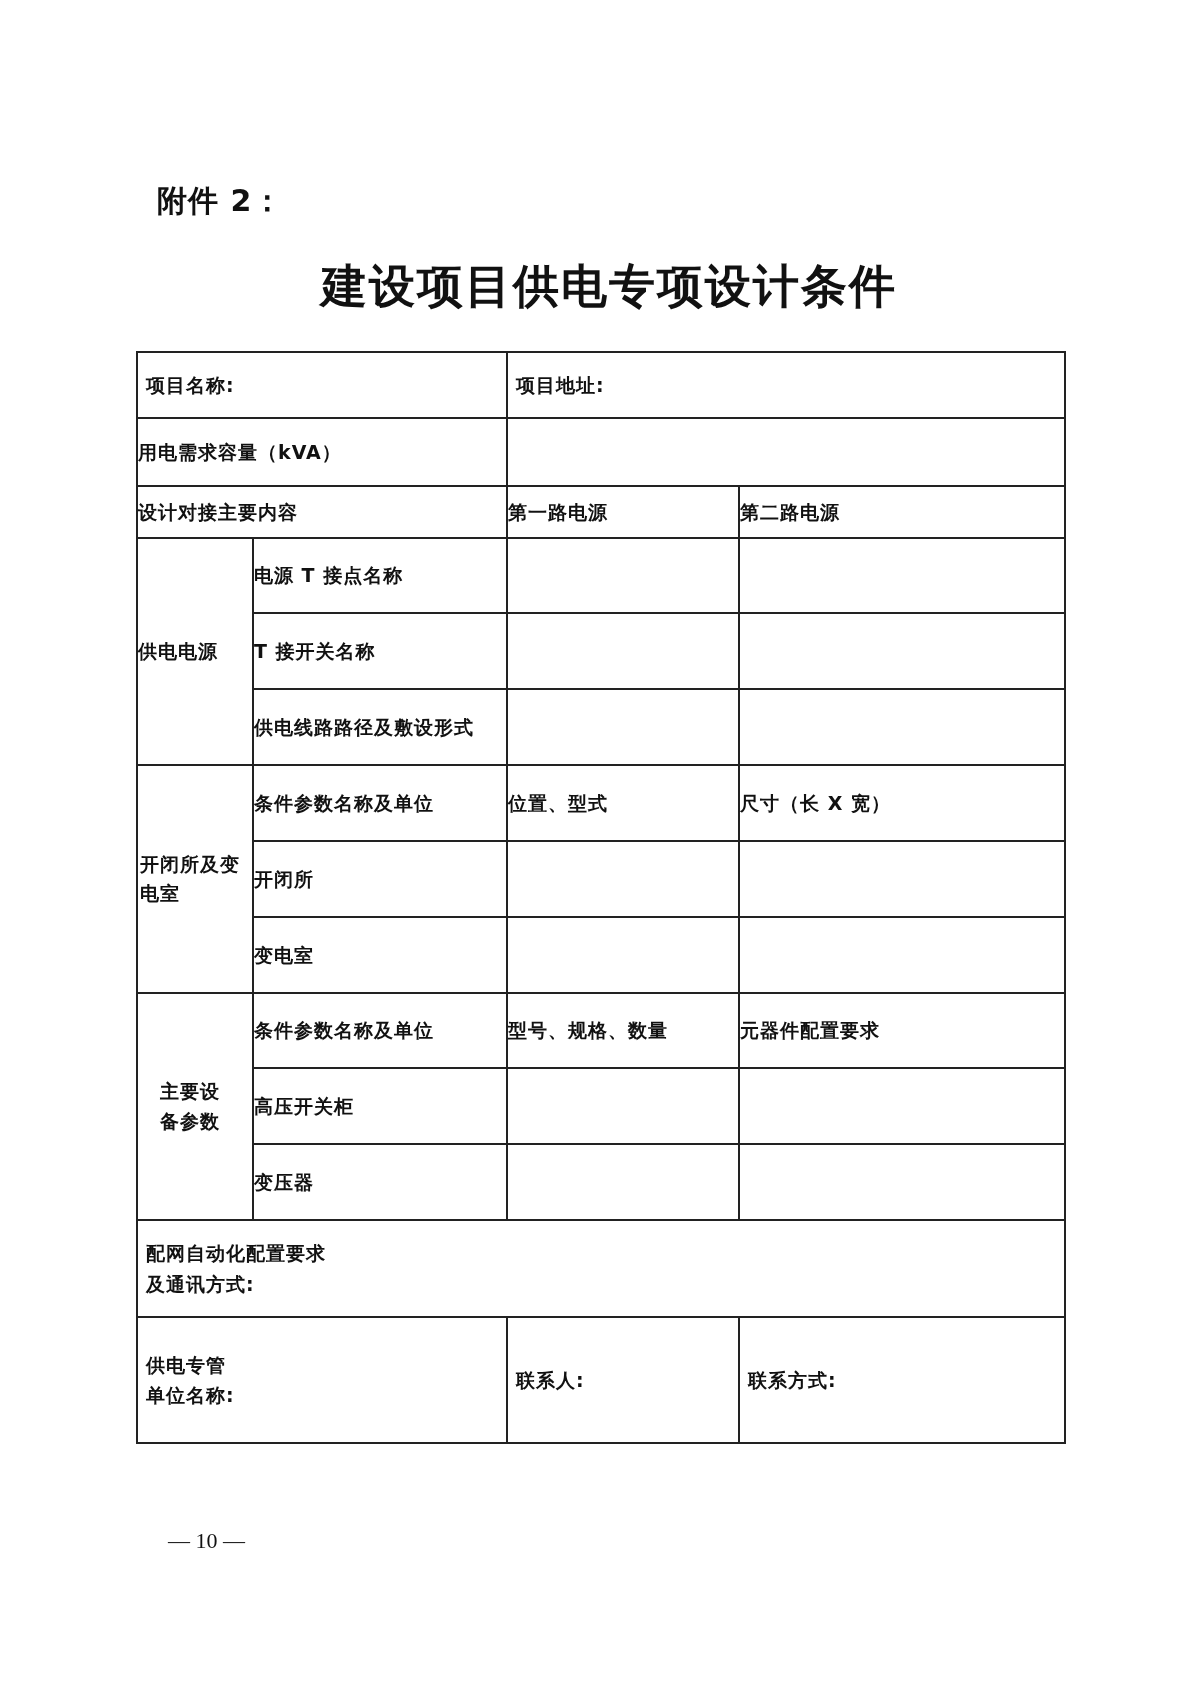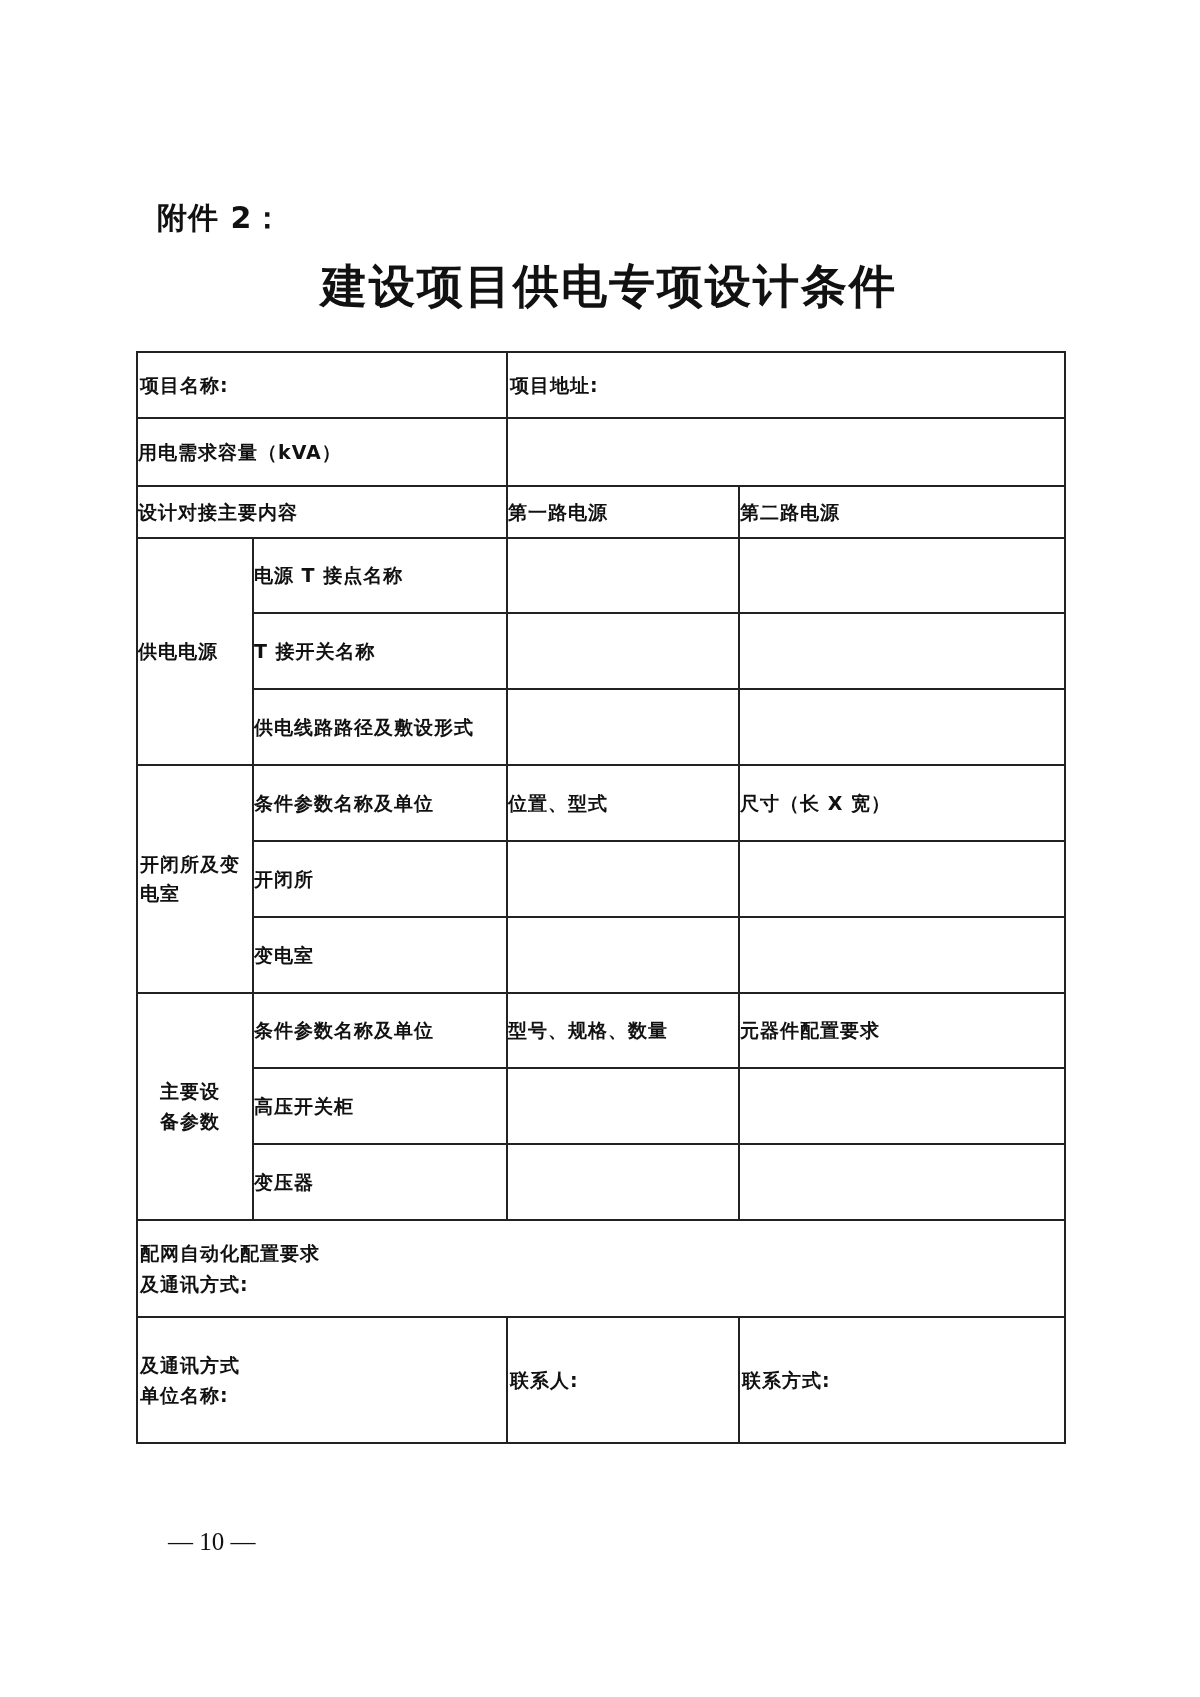--- a/index.html
+++ b/index.html
@@ -11,21 +11,21 @@
       width: 1200px;
       height: 1697px;
       position: relative;
       overflow: hidden;
       font-family: "DejaVu Serif", "Liberation Serif", serif;
       color: #111111;
     }
     .attachment-label {
       position: absolute;
       left: 157px;
-      top: 198px;
+      top: 181px;
       font-size: 30px;
       font-weight: bold;
       font-family: "DejaVu Sans", "Liberation Sans", sans-serif;
       letter-spacing: 1px;
     }
     .doc-title {
       position: absolute;
       left: 0;
       width: 1200px;
       top: 256px;
@@ -51,28 +51,28 @@
       font-size: 19px;
       font-family: "DejaVu Sans", "Liberation Sans", sans-serif;
       font-weight: bold;
       vertical-align: middle;
       text-align: left;
       letter-spacing: 1px;
       line-height: 1.6;
     }
     table.form td.left {
       text-align: left;
-      padding-left: 2px;
+      padding-left: 8px;
       border-radius: 22px;
     }
     .page-number {
       position: absolute;
       left: 168px;
       top: 1528px;
-      font-size: 25px;
+      font-size: 22px;
       font-family: "Liberation Serif", "DejaVu Serif", serif;
     }
   </style>
 </head>
 <body>
 
 <div class="attachment-label">附件 2：</div>
 <div class="doc-title">建设项目供电专项设计条件</div>
 
 <table class="form">
@@ -157,21 +157,21 @@
 
   <tr style="height:97px">
     <td class="left" colspan="4">
       <div>配网自动化配置要求</div>
       <div>及通讯方式:</div>
     </td>
   </tr>
 
   <tr style="height:126px">
     <td class="left" colspan="2">
-      <div>及通讯方式</div>
+      <div>供电专管</div>
       <div>单位名称:</div>
     </td>
     <td class="left">
       <span>联系人:</span><span></span>
     </td>
     <td class="left">
       <span>联系方式:</span><span></span>
     </td>
   </tr>
 </tbody>

